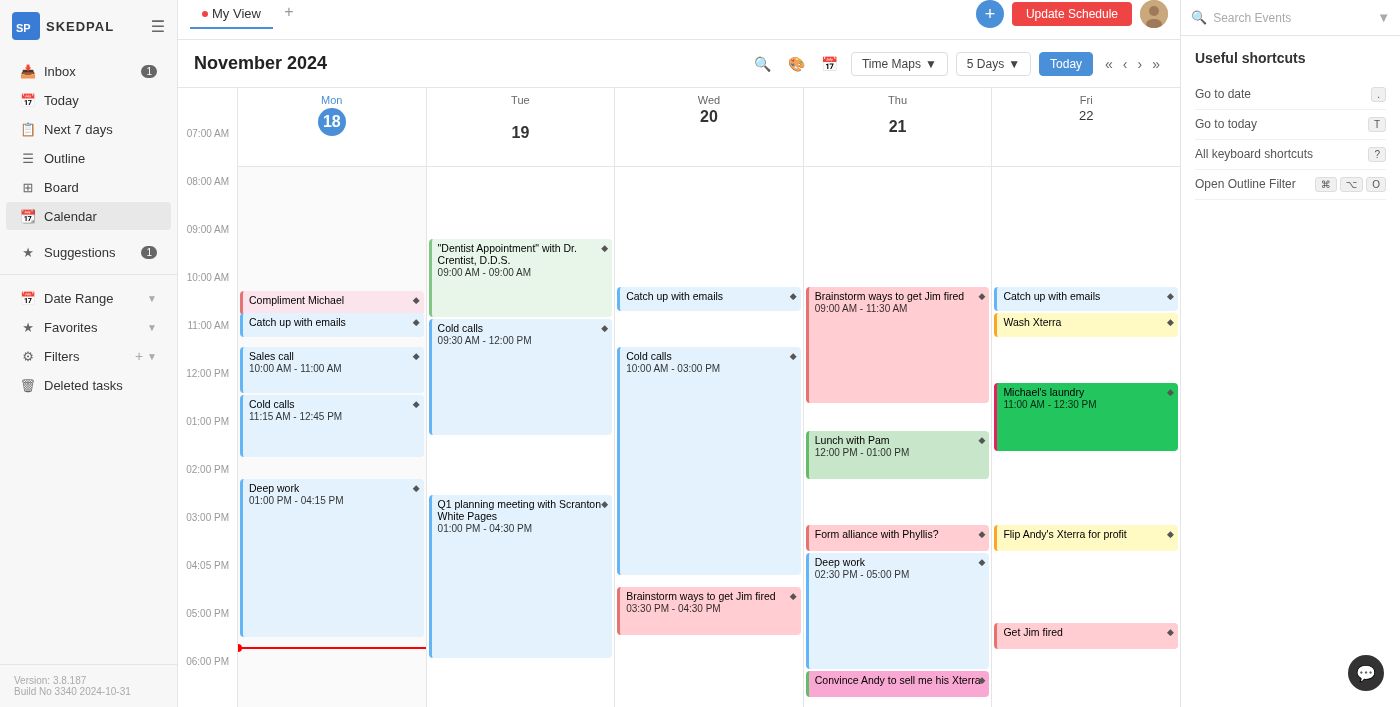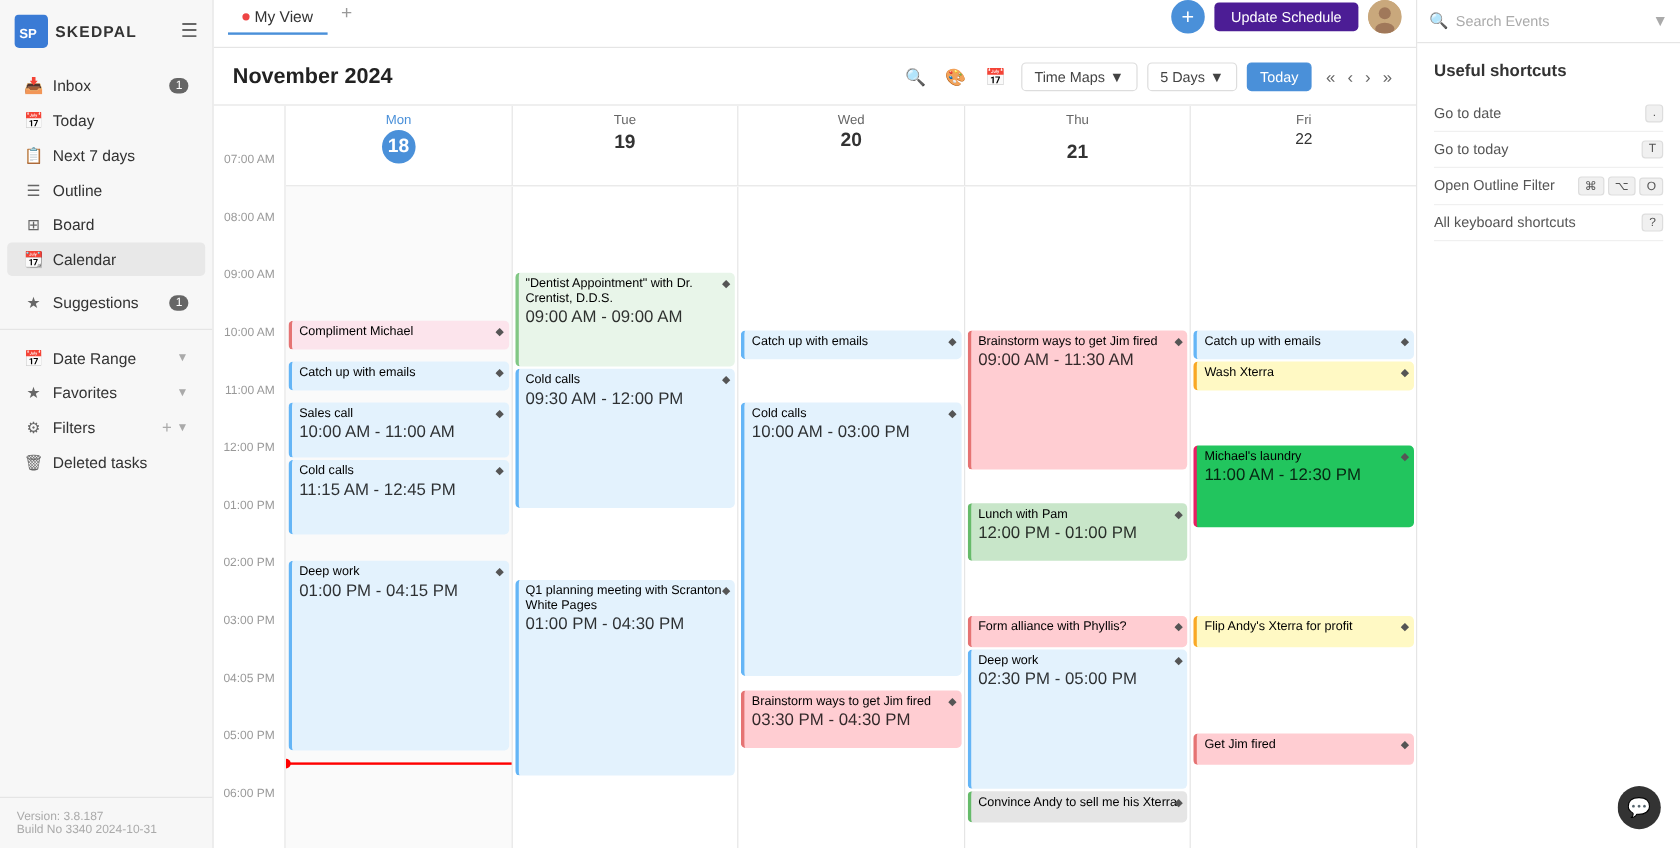--- a/index.html
+++ b/index.html
@@ -20,21 +20,21 @@
     
     #main { flex: 1; display: flex; flex-direction: column; overflow: hidden; }
 
     
     .topbar { height: 40px; display: flex; align-items: flex-start; border-bottom: 1px solid #e5e5e5; padding: 0 12px; gap: 4px; }
     .tab { padding: 6px 12px; font-size: 13px; color: #555; cursor: pointer; border-bottom: 2px solid transparent; display: flex; align-items: center; gap: 4px; }
     .tab.active { border-bottom: 2px solid #4a90d9; color: #333; font-weight: 500; }
     .tab-dot { width: 6px; height: 6px; background: #e44; border-radius: 50%; }
     .tab-add { width: 24px; height: 24px; display: flex; align-items: center; justify-content: center; cursor: pointer; color: #999; font-size: 16px; }
     .topbar-right { margin-left: auto; display: flex; align-items: center; gap: 8px; }
-    .update-btn { background: #4c1d95; color: #fff; border: none; border-radius: 4px; padding: 5px 14px; font-size: 12px; cursor: pointer; font-weight: 500; }
+    .update-btn { background: #ef4444; color: #fff; border: none; border-radius: 4px; padding: 5px 14px; font-size: 12px; cursor: pointer; font-weight: 500; }
     .avatar { width: 28px; height: 28px; border-radius: 50%; background: #c9a87c; overflow: hidden; display: flex; align-items: center; justify-content: center; }
 
     
     .cal-header { display: flex; align-items: center; padding: 8px 16px; border-bottom: 1px solid #e5e5e5; gap: 12px; height: 48px; }
     .cal-header-right { margin-left: auto; display: flex; align-items: center; gap: 8px; }
     .cal-btn { background: none; border: 1px solid #ddd; border-radius: 4px; padding: 4px 10px; font-size: 12px; cursor: pointer; display: flex; align-items: center; gap: 4px; color: #444; }
     .cal-btn-blue { background: #4a90d9; color: #fff; border-color: #4a90d9; }
     .cal-icon-btn { background: none; border: none; cursor: pointer; color: #666; font-size: 14px; padding: 4px; }
     .nav-arrows { display: flex; gap: 2px; align-items: center; }
 
@@ -49,21 +49,21 @@
     .day-header .day-num { font-size: 16px; font-weight: 600; }
     .day-header.today .day-num { background: #4a90d9; color: #fff; border-radius: 50%; width: 28px; height: 28px; display: flex; align-items: center; justify-content: center; margin: 0 auto; }
     .day-header.today { color: #4a90d9; }
     .days-content { display: flex; flex: 1; position: relative; }
     .day-col { flex: 1; border-right: 1px solid #e5e5e5; position: relative; min-height: 816px; }
     .day-col:last-child { border-right: none; }
 
     
     .event { position: absolute; left: 2px; right: 2px; border-radius: 4px; padding: 3px 6px; font-size: 10.5px; overflow: hidden; cursor: pointer; }
     .event-title { font-weight: 500; }
-    .event-time { font-size: 14px; opacity: 0.8; margin-top: 1px; }
+    .event-time { font-size: 10px; opacity: 0.8; margin-top: 1px; }
     .event-pin { position: absolute; right: 4px; top: 4px; font-size: 9px; color: #555; }
 
     
     #right-panel { width: 220px; border-left: 1px solid #e5e5e5; background: #fff; display: flex; flex-direction: column; }
     .search-bar { padding: 10px 10px; border-bottom: 1px solid #e5e5e5; display: flex; align-items: center; gap: 6px; }
     .search-input { flex: 1; border: none; outline: none; font-size: 12px; color: #333; background: transparent; }
     .search-input::placeholder { color: #aaa; }
     .shortcuts-panel { padding: 14px 14px; }
     .shortcuts-title { font-size: 14px; font-weight: 600; color: #333; margin-bottom: 14px; }
     .shortcut-item { display: flex; align-items: flex-start; justify-content: space-between; padding: 7px 0; border-bottom: 1px solid #f0f0f0; }
@@ -234,21 +234,21 @@
 
     <div class="days-area">
 
       <div class="day-headers">
         <div class="day-header today">
           <div style="font-size:11px;color:#4a90d9;">Mon</div>
           <div class="day-num" style="background:#4a90d9;color:#fff;border-radius:50%;width:28px;height:28px;display:flex;align-items:center;justify-content:center;margin:2px auto;">18</div>
         </div>
         <div class="day-header">
           <div style="font-size:11px;color:#666;">Tue</div>
-          <div class="day-num" style="font-size:16px;font-weight:600;color:#333;margin:4px auto;text-align:center;">19</div>
+          <div class="day-num" style="font-size:16px;font-weight:600;color:#333;margin:18px auto;text-align:center;">19</div>
         </div>
         <div class="day-header">
           <div style="font-size:11px;color:#666;">Wed</div>
           <div class="day-num" style="font-size:16px;font-weight:600;color:#333;margin:2px auto;text-align:center;">20</div>
         </div>
         <div class="day-header">
           <div style="font-size:11px;color:#666;">Thu</div>
           <div class="day-num" style="font-size:16px;font-weight:600;color:#333;margin:12px auto;text-align:center;">21</div>
         </div>
         <div class="day-header">
@@ -259,21 +259,21 @@
 
       <div class="days-content">
 
         <div class="day-col" style="background:#fafafa;">
           <div style="height:816px;position:relative;">
 
             <div class="today-indicator" style="top:480px;">
               <div class="today-dot"></div>
             </div>
 
-            <div class="event" style="top:112px;height:24px;background:#fce4ec;border-left:3px solid #e57373;">
+            <div class="event" style="top:124px;height:24px;background:#fce4ec;border-left:3px solid #e57373;">
               <span class="event-title">Compliment Michael</span>
               <span class="event-pin">◆</span>
             </div>
 
             <div class="event" style="top:146px;height:24px;background:#e3f2fd;border-left:3px solid #64b5f6;">
               <span class="event-title">Catch up with emails</span>
               <span class="event-pin">◆</span>
             </div>
 
             <div class="event" style="top:180px;height:46px;background:#e3f2fd;border-left:3px solid #64b5f6;">
@@ -366,21 +366,21 @@
               <span class="event-title">Form alliance with Phyllis?</span>
               <span class="event-pin">◆</span>
             </div>
 
             <div class="event" style="top:386px;height:116px;background:#e3f2fd;border-left:3px solid #64b5f6;">
               <span class="event-title">Deep work</span>
               <span class="event-pin">◆</span>
               <div class="event-time">02:30 PM - 05:00 PM</div>
             </div>
 
-            <div class="event" style="top:504px;height:26px;background:#e5e5e5;border-left:3px solid #66bb6a;">
+            <div class="event" style="top:504px;height:26px;background:#f9a8d4;border-left:3px solid #66bb6a;">
               <span class="event-title">Convince Andy to sell me his Xterra</span>
               <span class="event-pin">◆</span>
             </div>
           </div>
         </div>
 
         <div class="day-col" style="border-right:none;">
           <div style="height:816px;position:relative;">
 
             <div class="event" style="top:120px;height:24px;background:#e3f2fd;border-left:3px solid #64b5f6;">
@@ -429,34 +429,34 @@
     <div class="shortcut-item">
       <span class="shortcut-label">Go to date</span>
       <div class="shortcut-keys">
         <span class="key">.</span>
       </div>
     </div>
     <div class="shortcut-item">
       <span class="shortcut-label">Go to today</span>
       <div class="shortcut-keys">
         <span class="key">T</span>
+      </div>
+    </div>
+    <div class="shortcut-item">
+      <span class="shortcut-label">All keyboard shortcuts</span>
+      <div class="shortcut-keys">
+        <span class="key">?</span>
       </div>
     </div>
     <div class="shortcut-item">
       <span class="shortcut-label">Open Outline Filter</span>
       <div class="shortcut-keys">
         <span class="key">⌘</span>
         <span class="key">⌥</span>
         <span class="key">O</span>
       </div>
     </div>
-    <div class="shortcut-item">
-      <span class="shortcut-label">All keyboard shortcuts</span>
-      <div class="shortcut-keys">
-        <span class="key">?</span>
-      </div>
-    </div>
   </div>
 </div>
 
 <div class="chat-icon">
   <span style="font-size:16px;">💬</span>
 </div>
 
 </body></html>

